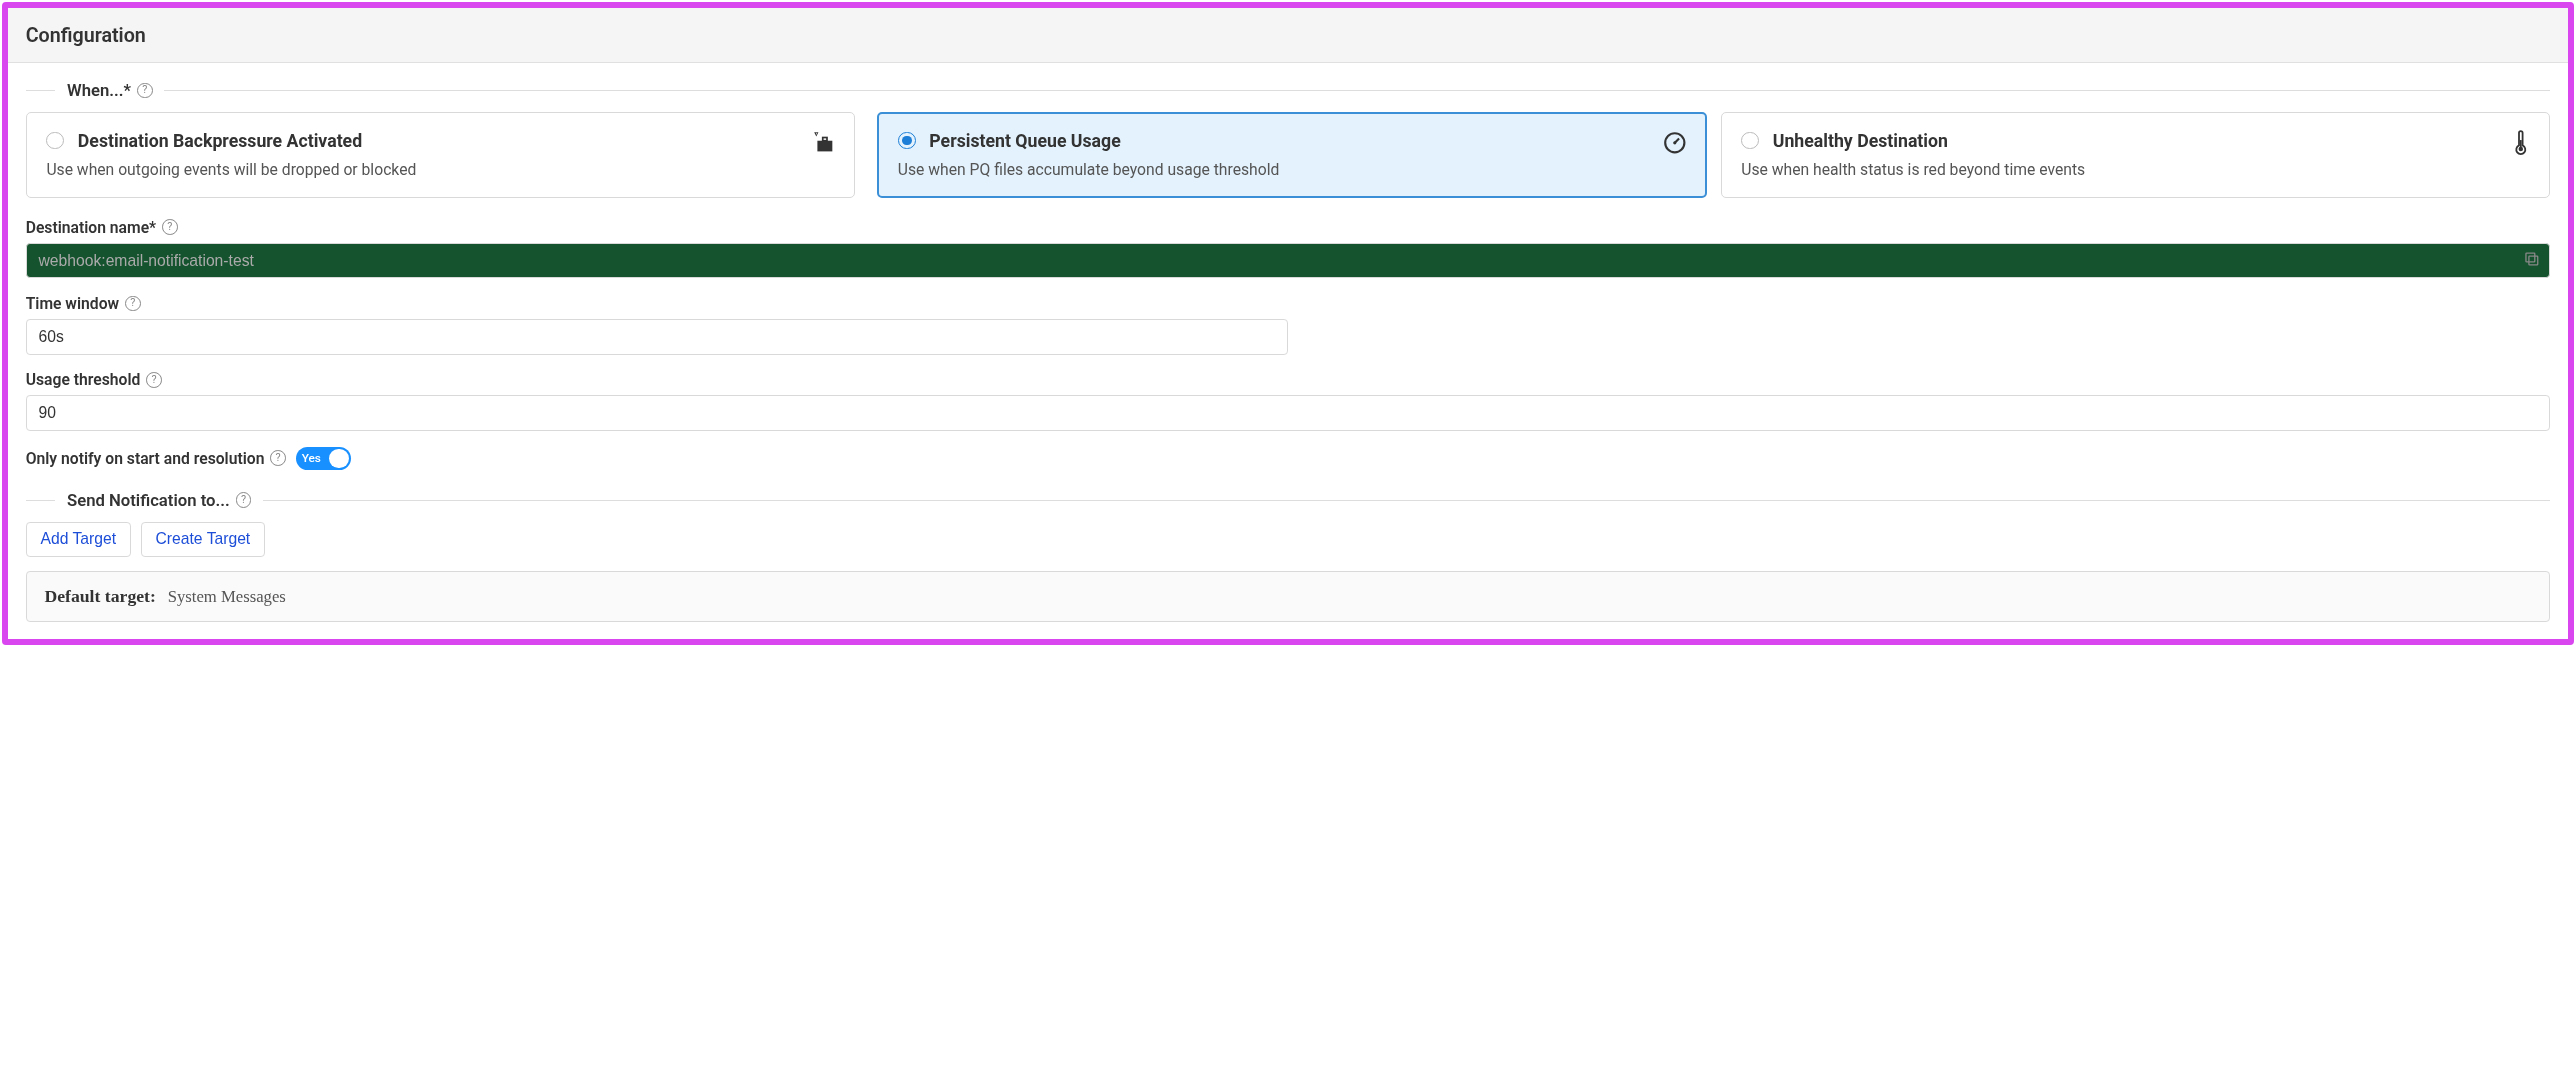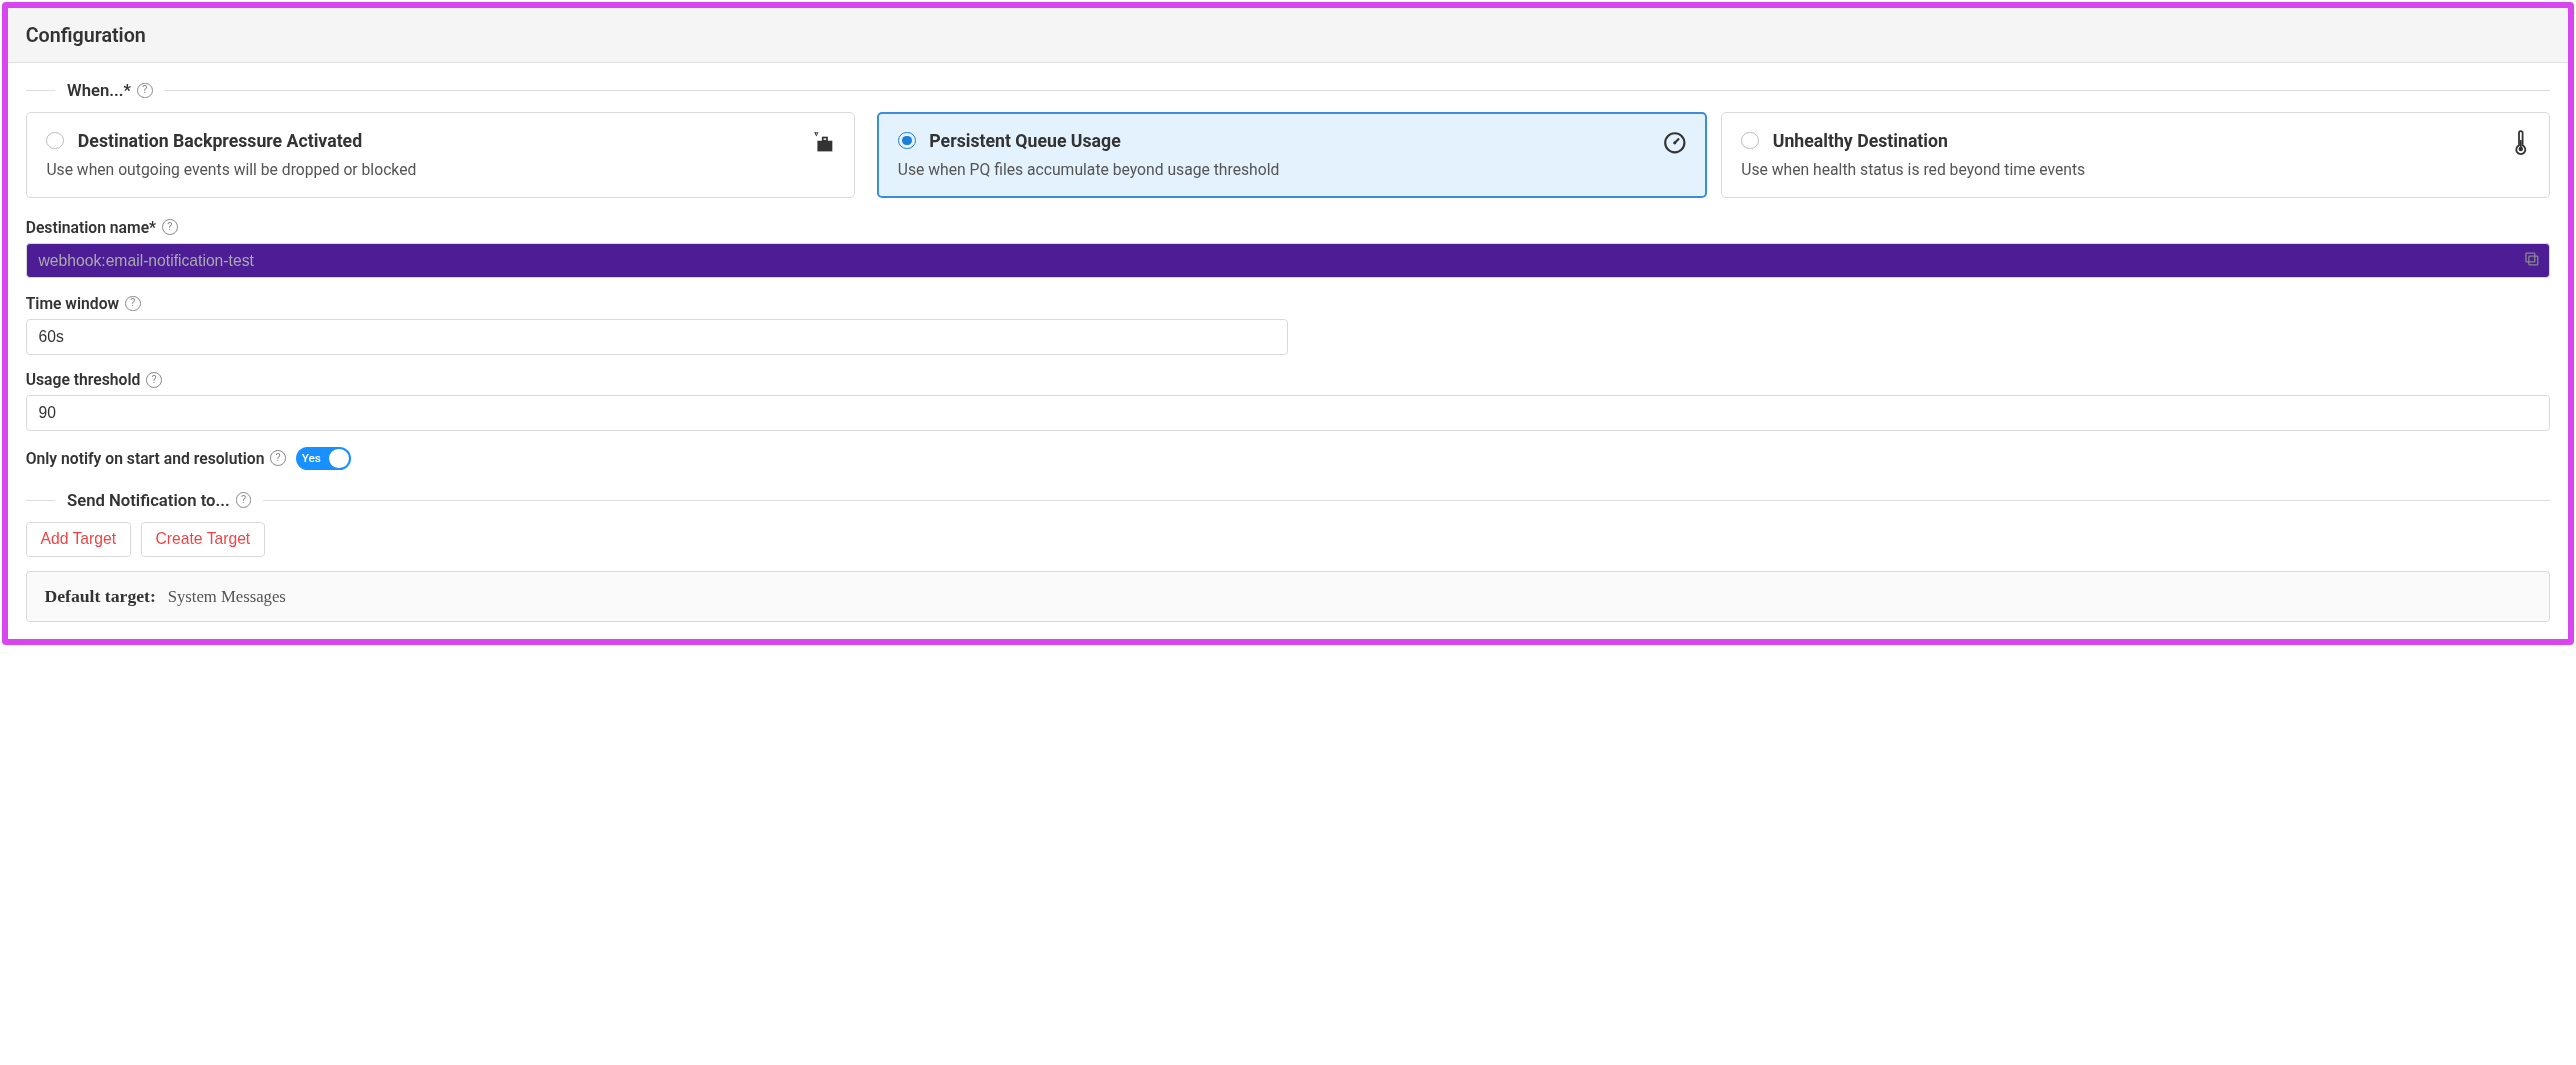--- a/index.html
+++ b/index.html
@@ -139,21 +139,21 @@
   .text-input {
     width: 100%;
     padding: 7.9px 11.8px;
     font-size: 15.7px;
     border: 1px solid #d9d9d9;
     border-radius: 3.9px;
     color: #333;
     background: #fff;
   }
   .text-input.disabled {
-    background: #4c1d95;
+    background: #14532d;
     color: #aaa;
   }
   .copy-icon {
     position: absolute;
     right: 9.8px;
     top: 50%;
     transform: translateY(-50%);
     color: #888;
     cursor: pointer;
   }
@@ -188,21 +188,21 @@
     background: #fff;
     border-radius: 50%;
   }
   .button-row { display: flex; gap: 9.8px; margin-bottom: 13.8px; }
   .btn {
     padding: 7.9px 13.8px;
     font-size: 15.7px;
     border: 1px solid #d9d9d9;
     border-radius: 3.9px;
     background: #fff;
-    color: #ef4444;
+    color: #1d4ed8;
     cursor: pointer;
   }
   .target-box {
     border: 1px solid #d9d9d9;
     border-radius: 3.9px;
     background: #fafafa;
     padding: 13.8px 17.7px;
     display: flex;
     align-items: baseline;
     gap: 11.8px;

